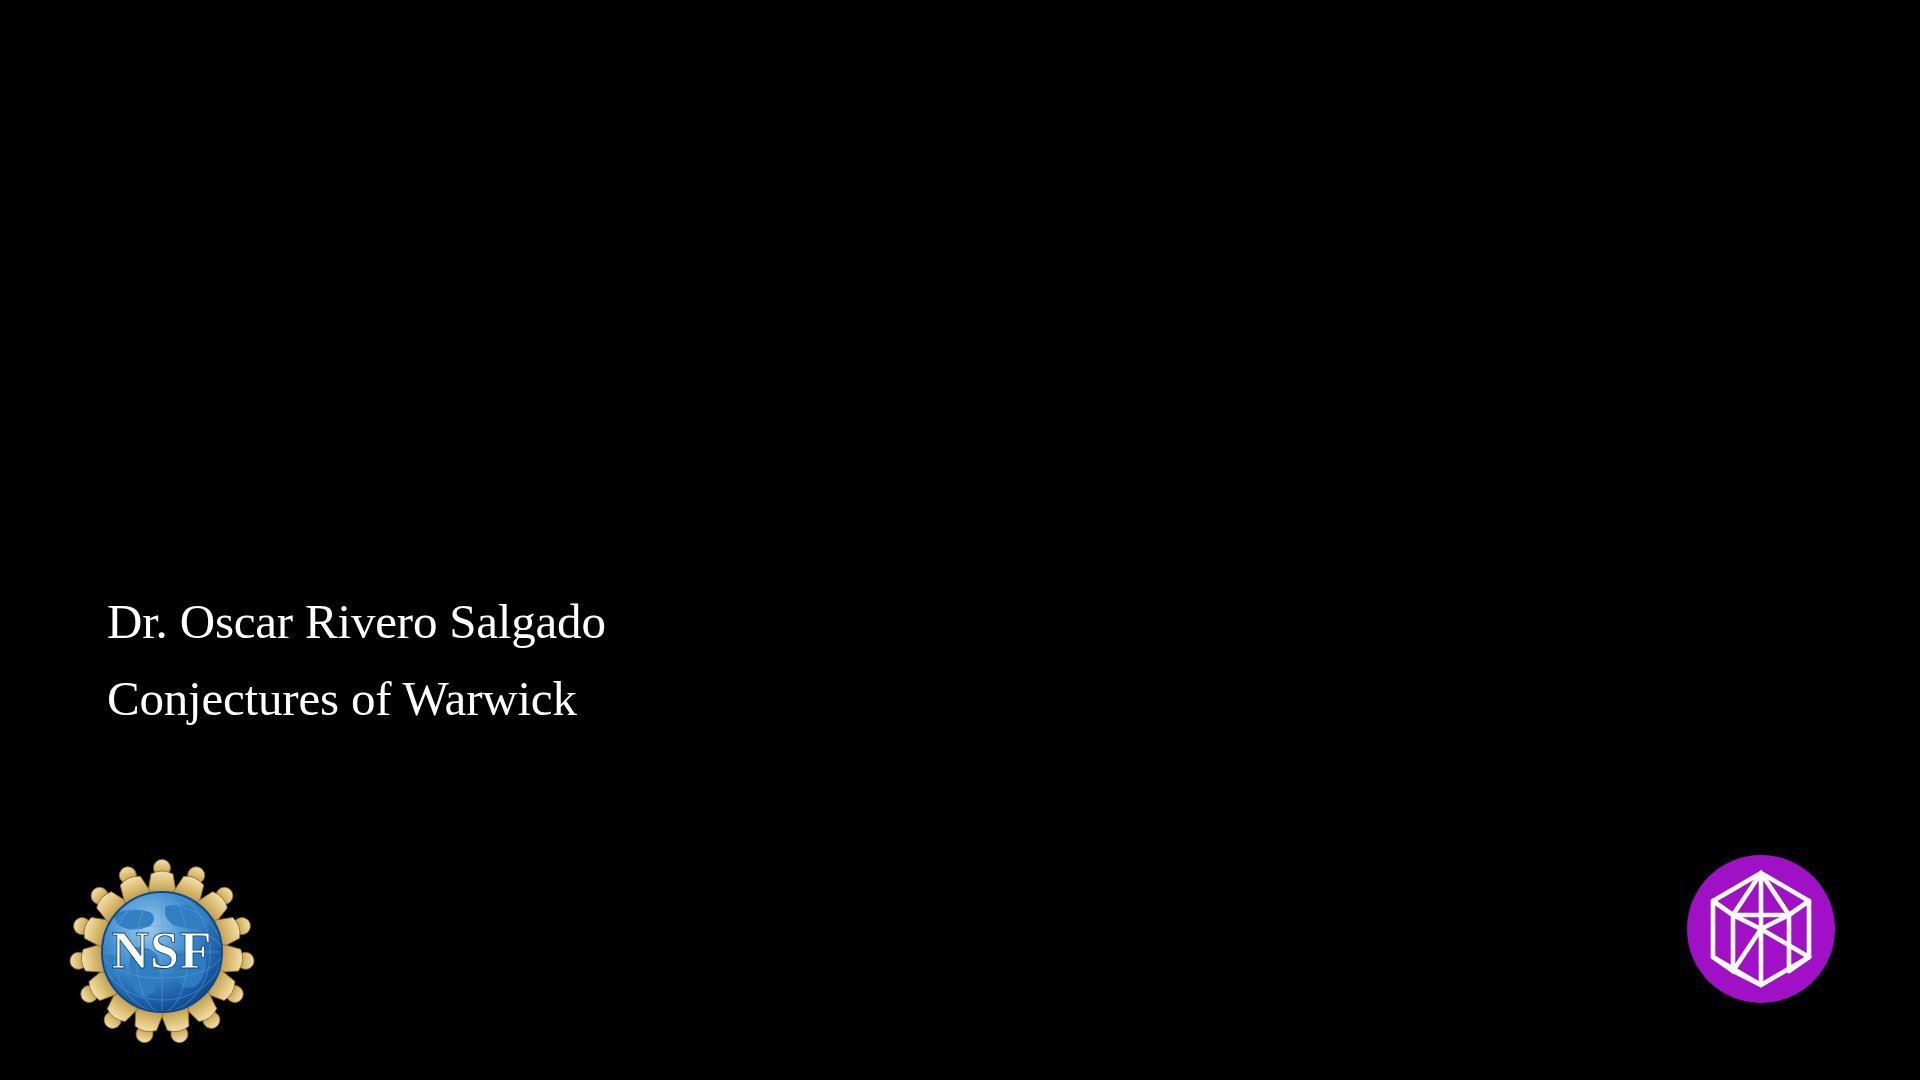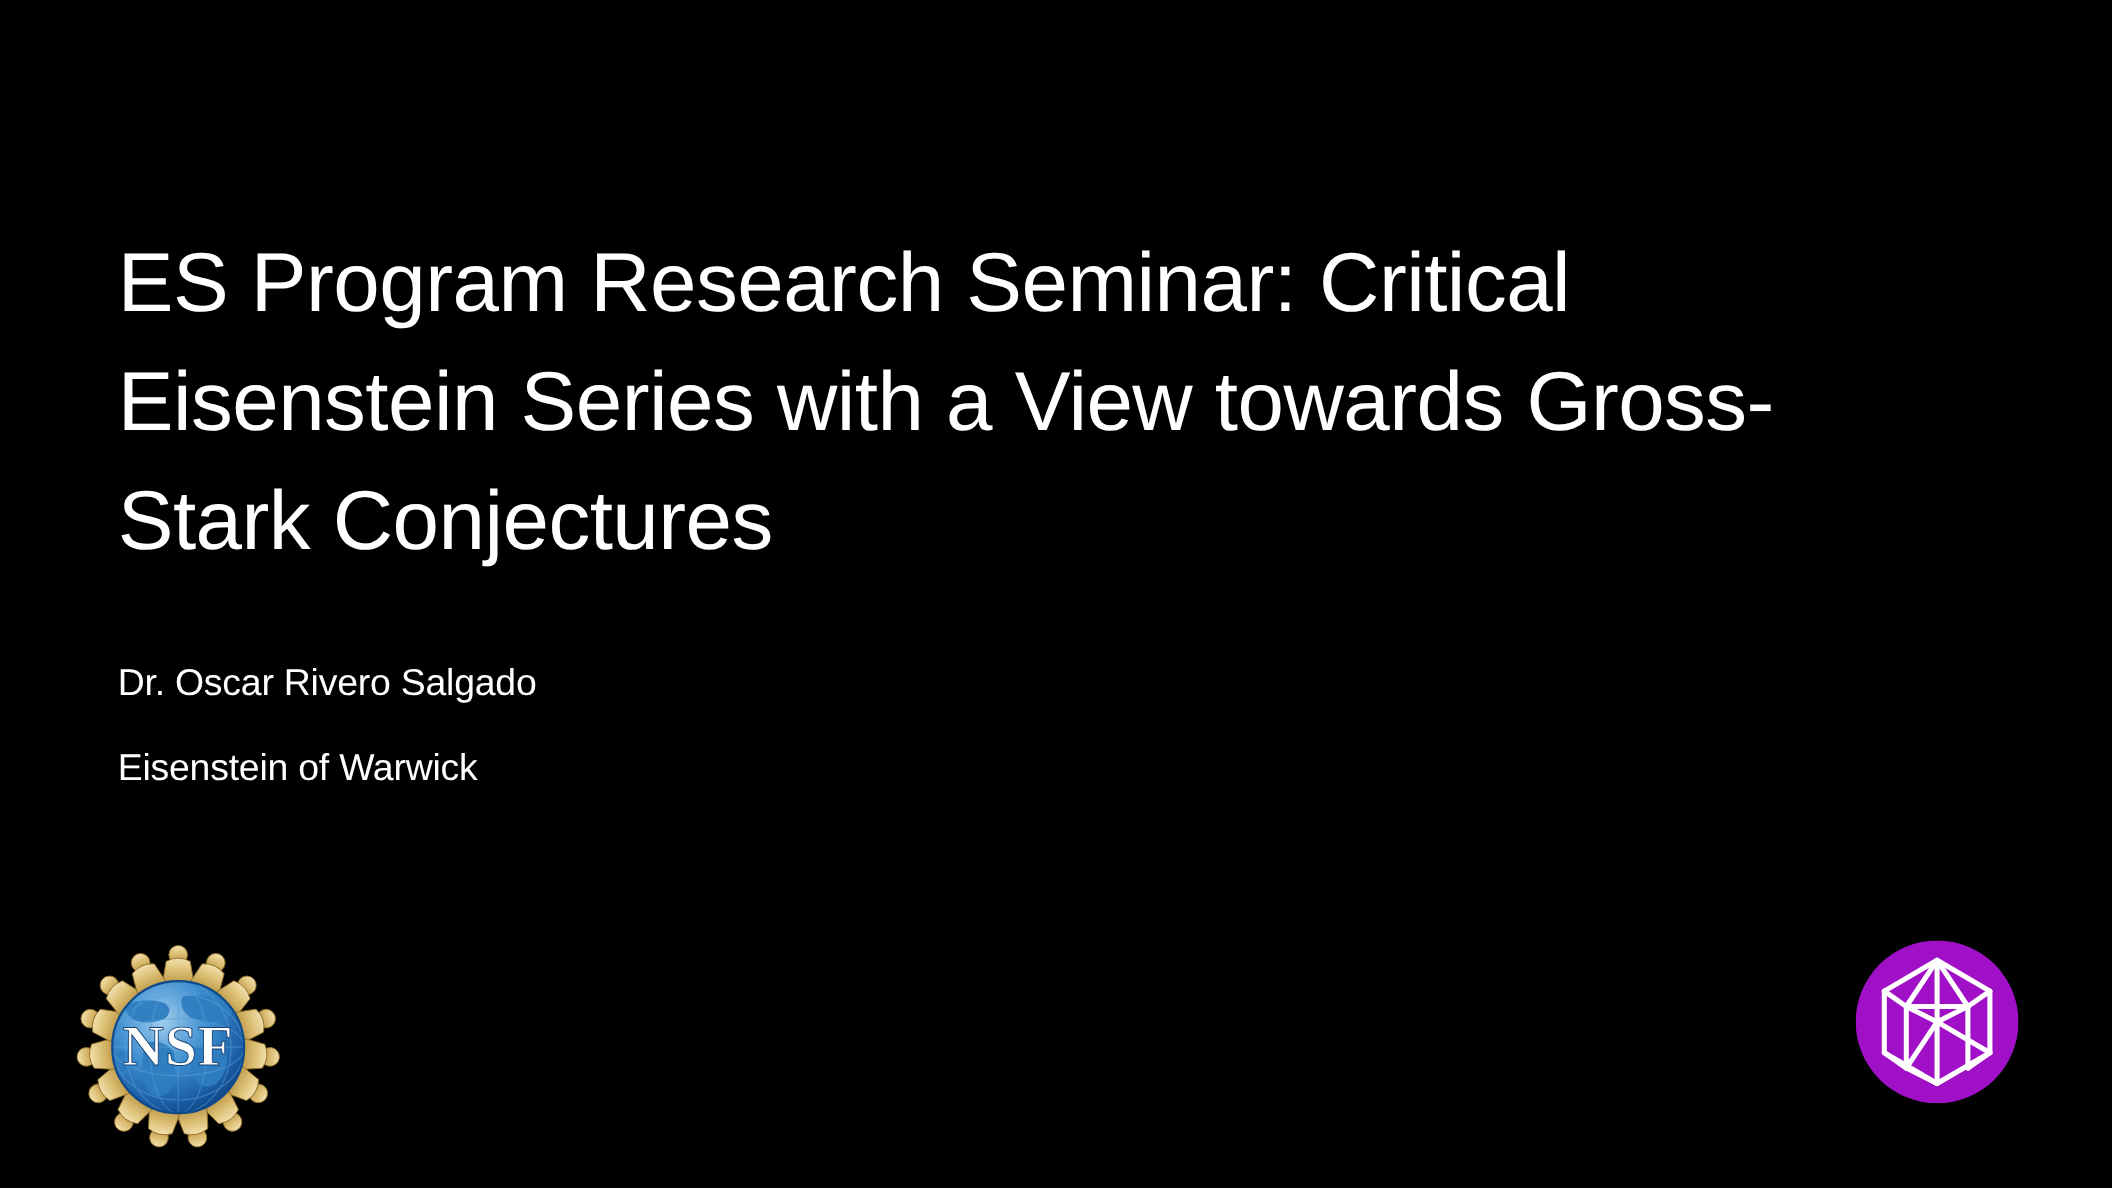--- a/index.html
+++ b/index.html
@@ -39,25 +39,26 @@
 
   
   #speaker-block {
     position: absolute;
     left: 107px;
     top: 583px;
     width: 1200px;
   }
   .speaker-line {
     color: #ffffff;
-    font-size: 34px;
+    font-size: 49px;
     line-height: 77px;
     font-weight: 400;
     letter-spacing: -0.2px;
     white-space: pre;
+    font-family: Liberation Serif, serif;
   }
 
   
   #nsf-logo {
     position: absolute;
     left: 62px;
     top: 852px;
     width: 200px;
     height: 200px;
   }
@@ -71,29 +72,24 @@
     width: 148px;
     height: 148px;
   }
   #hex-logo svg { display: block; width: 148px; height: 148px; }
 </style>
 </head>
 <body>
 
 <div id="slide">
 
-  <div id="title-block">
-    <div class="title-line">ES Program Research Seminar: Critical</div>
-    <div class="title-line">Eisenstein Series with a View towards Gross-</div>
-    <div class="title-line">Stark Conjectures</div>
-  </div>
 
   <div id="speaker-block">
     <div class="speaker-line">Dr. Oscar Rivero Salgado</div>
-    <div class="speaker-line">Eisenstein of Warwick</div>
+    <div class="speaker-line">Conjectures of Warwick</div>
   </div>
 
   <div id="nsf-logo">
     <svg viewBox="0 0 200 200" xmlns="http://www.w3.org/2000/svg" aria-hidden="true">
       <defs>
         <radialGradient id="globeGrad" cx="38%" cy="30%" r="78%">
           <stop offset="0%" stop-color="#8fc4ea"></stop>
           <stop offset="42%" stop-color="#3f8fd0"></stop>
           <stop offset="78%" stop-color="#1b5ea8"></stop>
           <stop offset="100%" stop-color="#0d3f７e"></stop>

